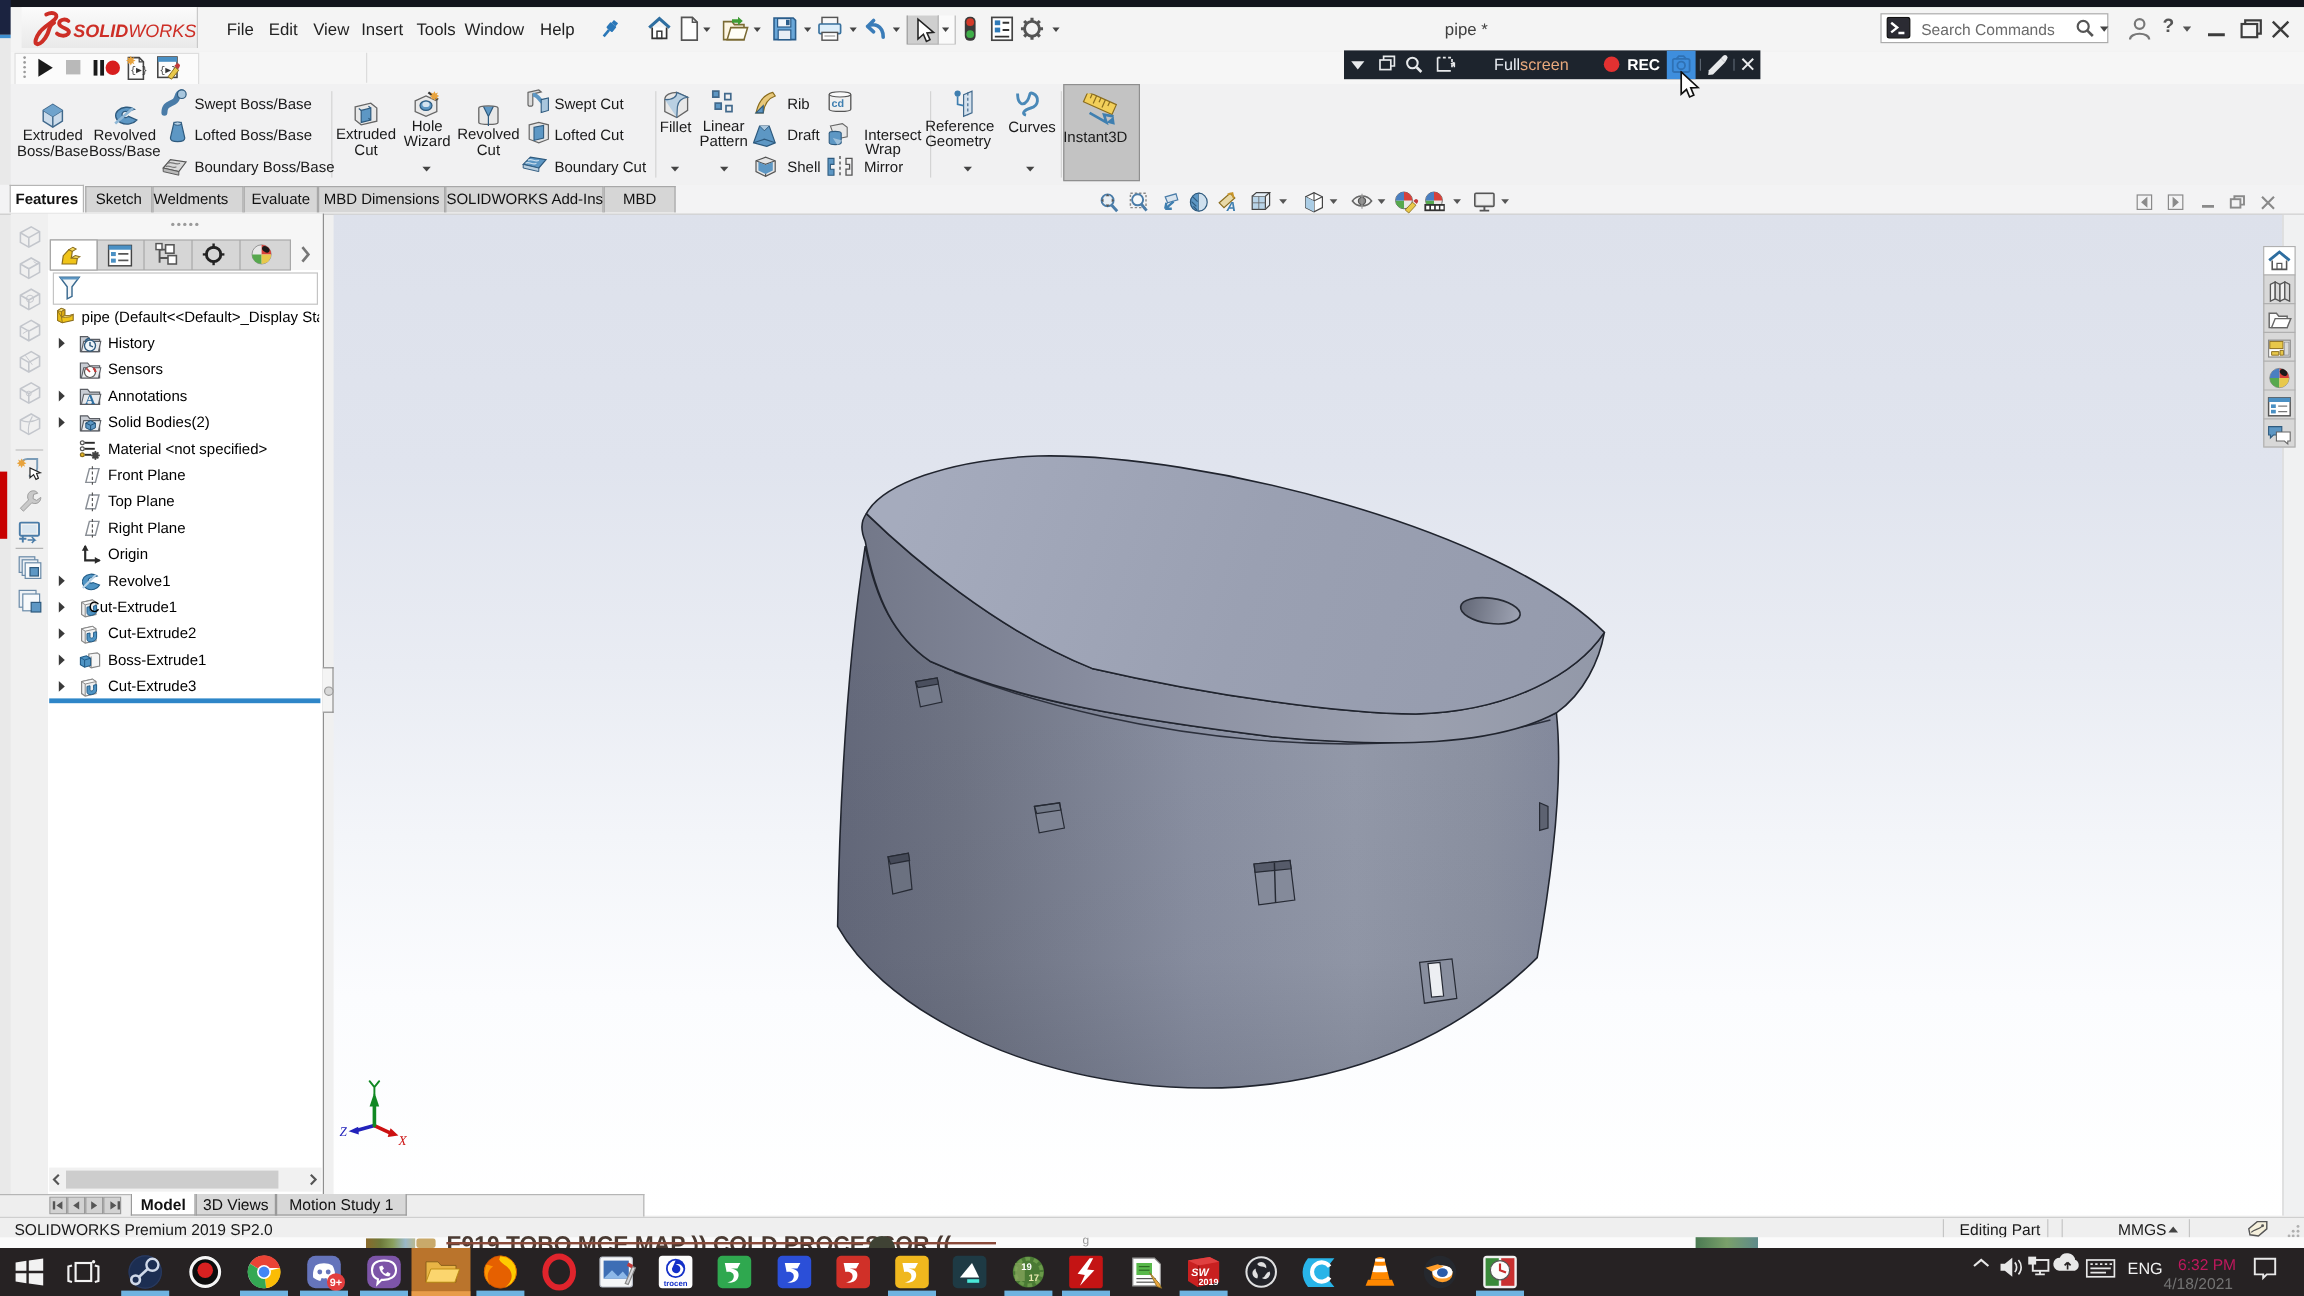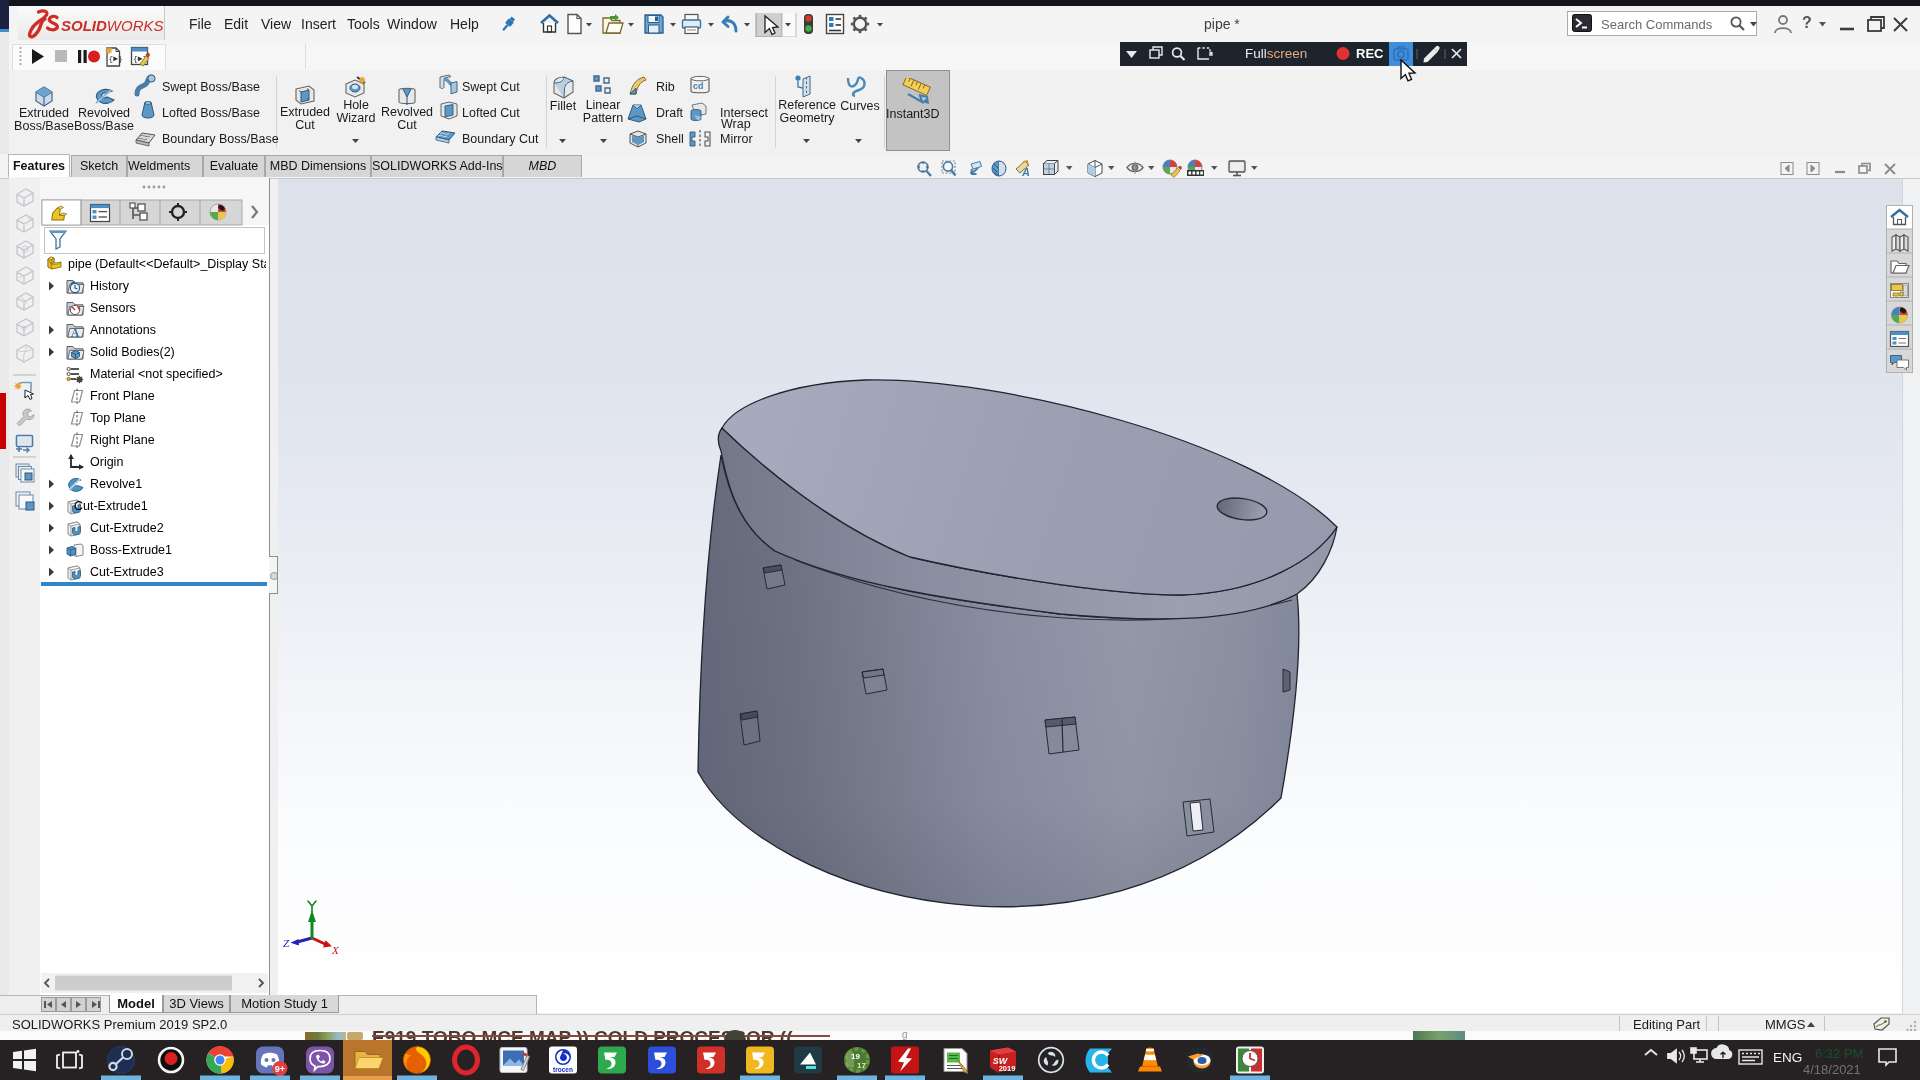--- a/index.html
+++ b/index.html
@@ -201,21 +201,21 @@
   <div class="ab" style="left:775px;top:76px;width:1px;height:72px;background:#d4d4d4;"></div>
   <div class="ab" style="left:884px;top:76px;width:1px;height:72px;background:#d4d4d4;"></div>
 
   <div class="ab" style="left:9px;top:107px;width:70px;text-align:center;line-height:12.5px;">Extruded<br>Boss/Base</div>
   <div class="ab" style="left:69px;top:107px;width:70px;text-align:center;line-height:12.5px;">Revolved<br>Boss/Base</div>
   <div class="ab" style="left:269px;top:106px;width:72px;text-align:center;line-height:13px;">Extruded<br>Cut</div>
   <div class="ab" style="left:320px;top:99px;width:72px;text-align:center;line-height:13px;">Hole<br>Wizard</div>
   <div class="ab" style="left:371px;top:106px;width:72px;text-align:center;line-height:13px;">Revolved<br>Cut</div>
   <div class="ab" style="left:527px;top:99px;width:72px;text-align:center;">Fillet</div>
   <div class="ab" style="left:567px;top:99px;width:72px;text-align:center;line-height:13px;">Linear<br>Pattern</div>
-  <div class="ab" style="left:771px;top:99px;width:72px;text-align:center;line-height:13px;">Reference<br>Geometry</div>
+  <div class="ab" style="left:771px;top:99px;width:72px;text-align:left;line-height:13px;">Reference<br>Geometry</div>
   <div class="ab" style="left:824px;top:99px;width:72px;text-align:center;">Curves</div>
 
   <div class="ab txt" style="left:162px;top:80px;">Swept Boss/Base</div>
   <div class="ab txt" style="left:162px;top:106px;">Lofted Boss/Base</div>
   <div class="ab txt" style="left:162px;top:132px;">Boundary Boss/Base</div>
   <div class="ab txt" style="left:462px;top:80px;">Swept Cut</div>
   <div class="ab txt" style="left:462px;top:106px;">Lofted Cut</div>
   <div class="ab txt" style="left:462px;top:132px;">Boundary Cut</div>
   <div class="ab txt" style="left:656px;top:80px;">Rib</div>
   <div class="ab txt" style="left:656px;top:106px;">Draft</div>
@@ -364,21 +364,21 @@
 </div>
 
 <div class="ab" style="left:0;top:154px;width:1920px;height:24px;background:#f3f3f4;border-bottom:1px solid #c9c9c9;"></div>
 <div id="tabs" style="position:absolute;left:0;top:154px;height:23px;font-size:12.5px;color:#111;white-space:nowrap;">
   <div class="ab" style="left:8px;top:0;width:62px;height:23px;background:#fff;border:1px solid #b5b5b5;border-bottom:none;box-sizing:border-box;text-align:center;line-height:22px;font-weight:bold;">Features</div>
   <div class="ab" style="left:71px;top:1px;width:56px;height:22px;background:#d6d6d6;border:1px solid #a8a8a8;border-bottom:none;box-sizing:border-box;text-align:center;line-height:21px;">Sketch</div>
   <div class="ab" style="left:127px;top:1px;width:76px;height:22px;background:#d6d6d6;border:1px solid #a8a8a8;border-bottom:none;box-sizing:border-box;line-height:21px;">Weldments</div>
   <div class="ab" style="left:203px;top:1px;width:62px;height:22px;background:#d6d6d6;border:1px solid #a8a8a8;border-bottom:none;box-sizing:border-box;text-align:center;line-height:21px;">Evaluate</div>
   <div class="ab" style="left:265px;top:1px;width:106px;height:22px;background:#d6d6d6;border:1px solid #a8a8a8;border-bottom:none;box-sizing:border-box;text-align:center;line-height:21px;">MBD Dimensions</div>
   <div class="ab" style="left:371px;top:1px;width:132px;height:22px;background:#d6d6d6;border:1px solid #a8a8a8;border-bottom:none;box-sizing:border-box;text-align:center;line-height:21px;">SOLIDWORKS Add-Ins</div>
-  <div class="ab" style="left:503px;top:1px;width:79px;height:22px;background:#d6d6d6;border:1px solid #a8a8a8;border-bottom:none;box-sizing:border-box;text-align:center;line-height:21px;font-style:italic;">MBD</div>
+  <div class="ab" style="left:503px;top:1px;width:60px;height:22px;background:#d6d6d6;border:1px solid #a8a8a8;border-bottom:none;box-sizing:border-box;text-align:center;line-height:21px;">MBD</div>
 </div>
 
 <div class="ab" style="left:278px;top:179px;width:1624px;height:834px;background:linear-gradient(180deg,#dde1eb 0%,#e0e4ee 25%,#e9ecf3 45%,#f3f5f9 62%,#fbfcfe 78%,#ffffff 100%);"></div>
 <div class="ab" style="left:1902px;top:179px;width:18px;height:834px;background:#f0f1f2;border-left:1px solid #d5d5d5;"></div>
 
 <div class="ab" style="left:9px;top:178px;width:31px;height:817px;background:#f0f0f0;"></div>
 <div id="leftstrip">
   <svg class="ab" style="left:9px;top:185px;" width="31" height="345" viewBox="0 0 31 345">
     <g fill="none" stroke="#c3c6cc" stroke-width="1.3">
       <g transform="translate(6,3)">
@@ -1206,17 +1206,17 @@
       <g stroke-width="1.4">
             <rect x="1739" y="10" width="23" height="14"></rect>
             <path d="M1742,13.5 h2 m2,0 h2 m2,0 h2 m2,0 h2 m2,0 h2 M1742,17 h17 M1742,20.5 h13"></path>
           </g>
     </g>
     <text x="1773" y="22" font-size="13.5" fill="#f2f2f2">ENG</text>
     <g fill="none" stroke="#e8e8e8" stroke-width="1.6">
           <path d="M1879,9 h17 v13 h-7 l-3,3 v-3 h-7 Z"></path>
         </g>
   </svg>
-  <div class="ab txt" style="left:1815px;top:1046px;font-size:13px;color:#14532d;">6:32 PM</div>
+  <div class="ab txt" style="left:1815px;top:1046px;font-size:13px;color:#be185d;">6:32 PM</div>
   <div class="ab txt" style="left:1803px;top:1062px;font-size:13px;color:#737373;text-align:center;">4/18/2021</div>
 </div>
 
 </div>
 
 </body></html>

